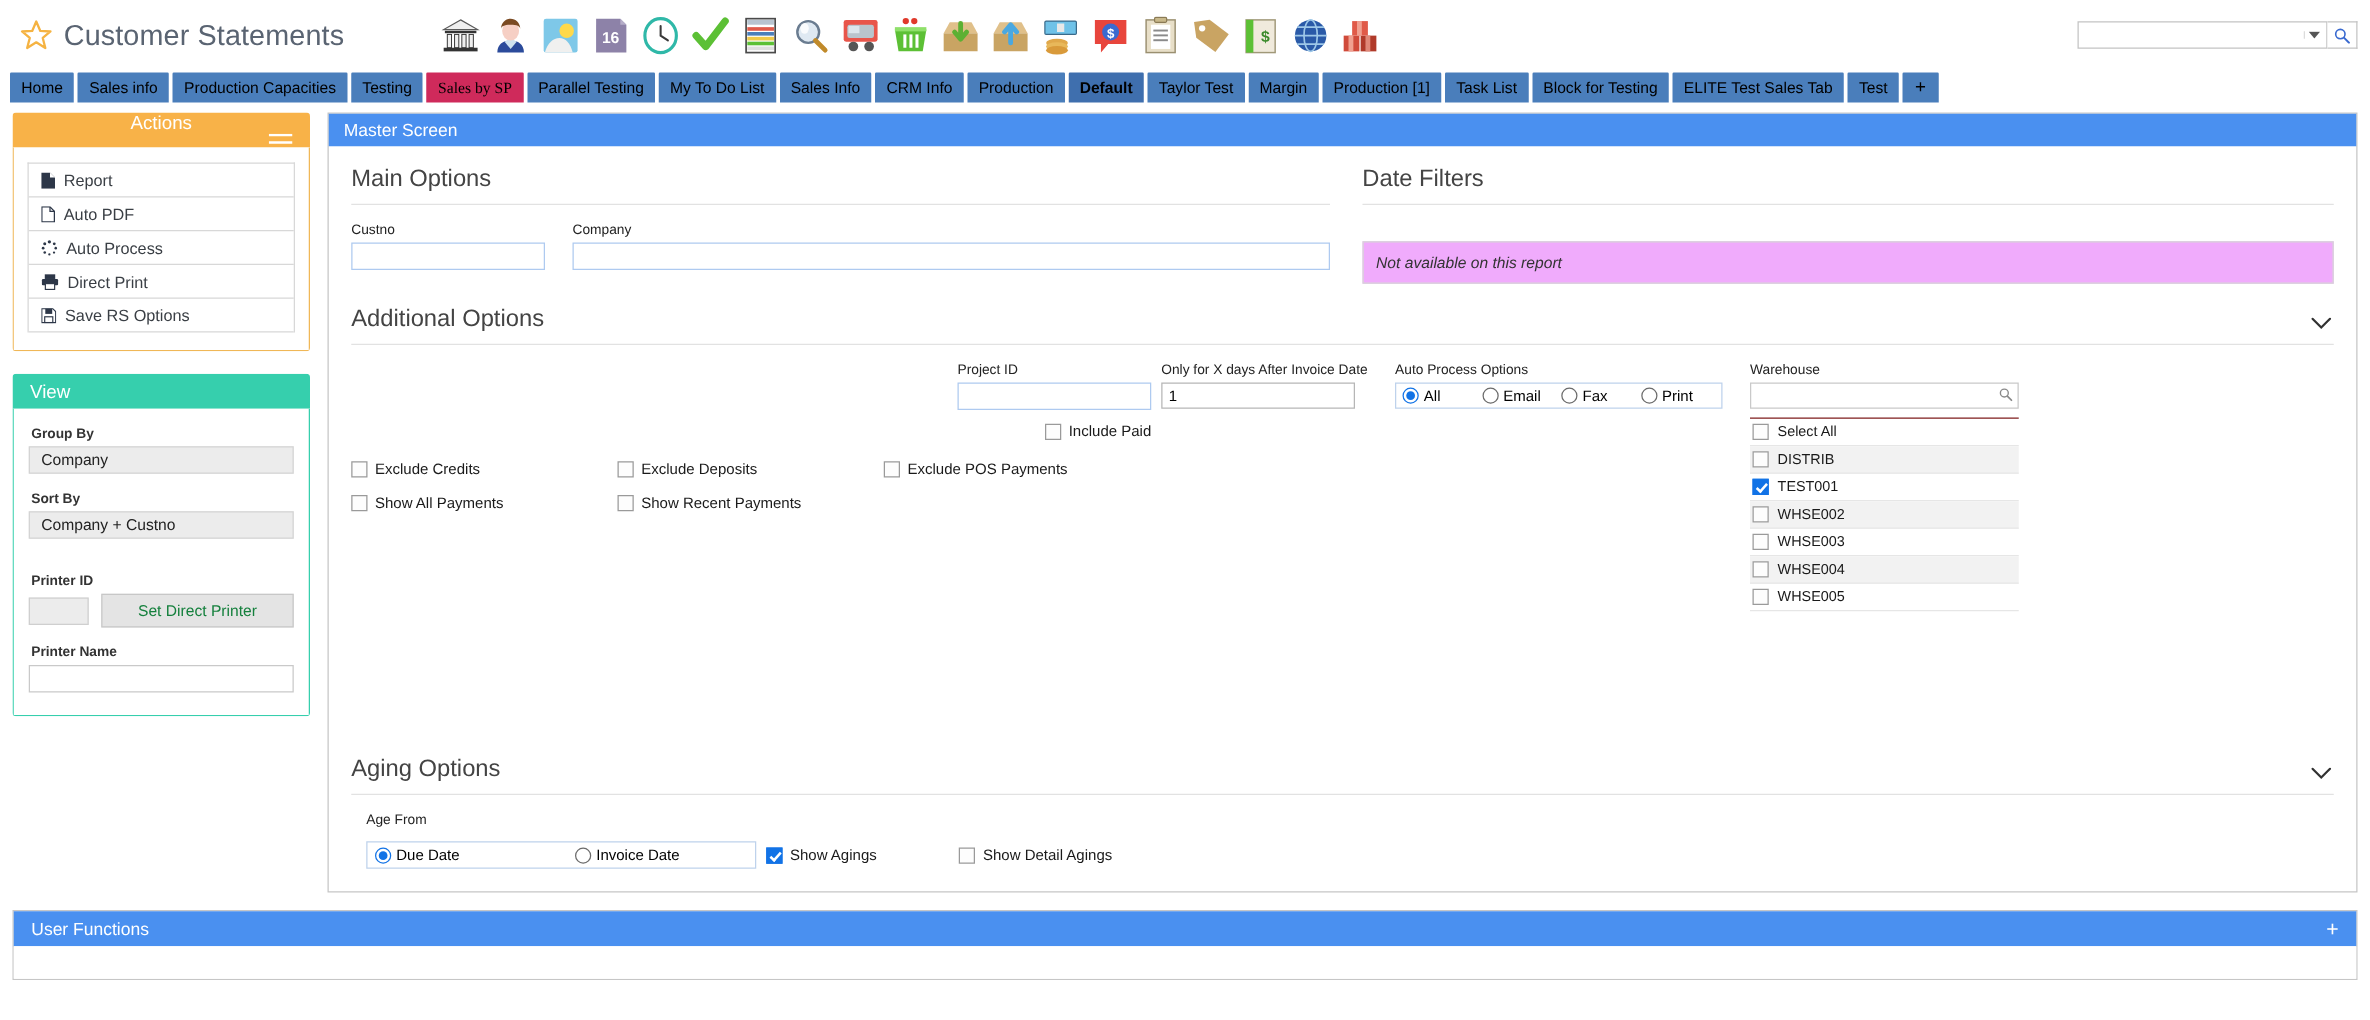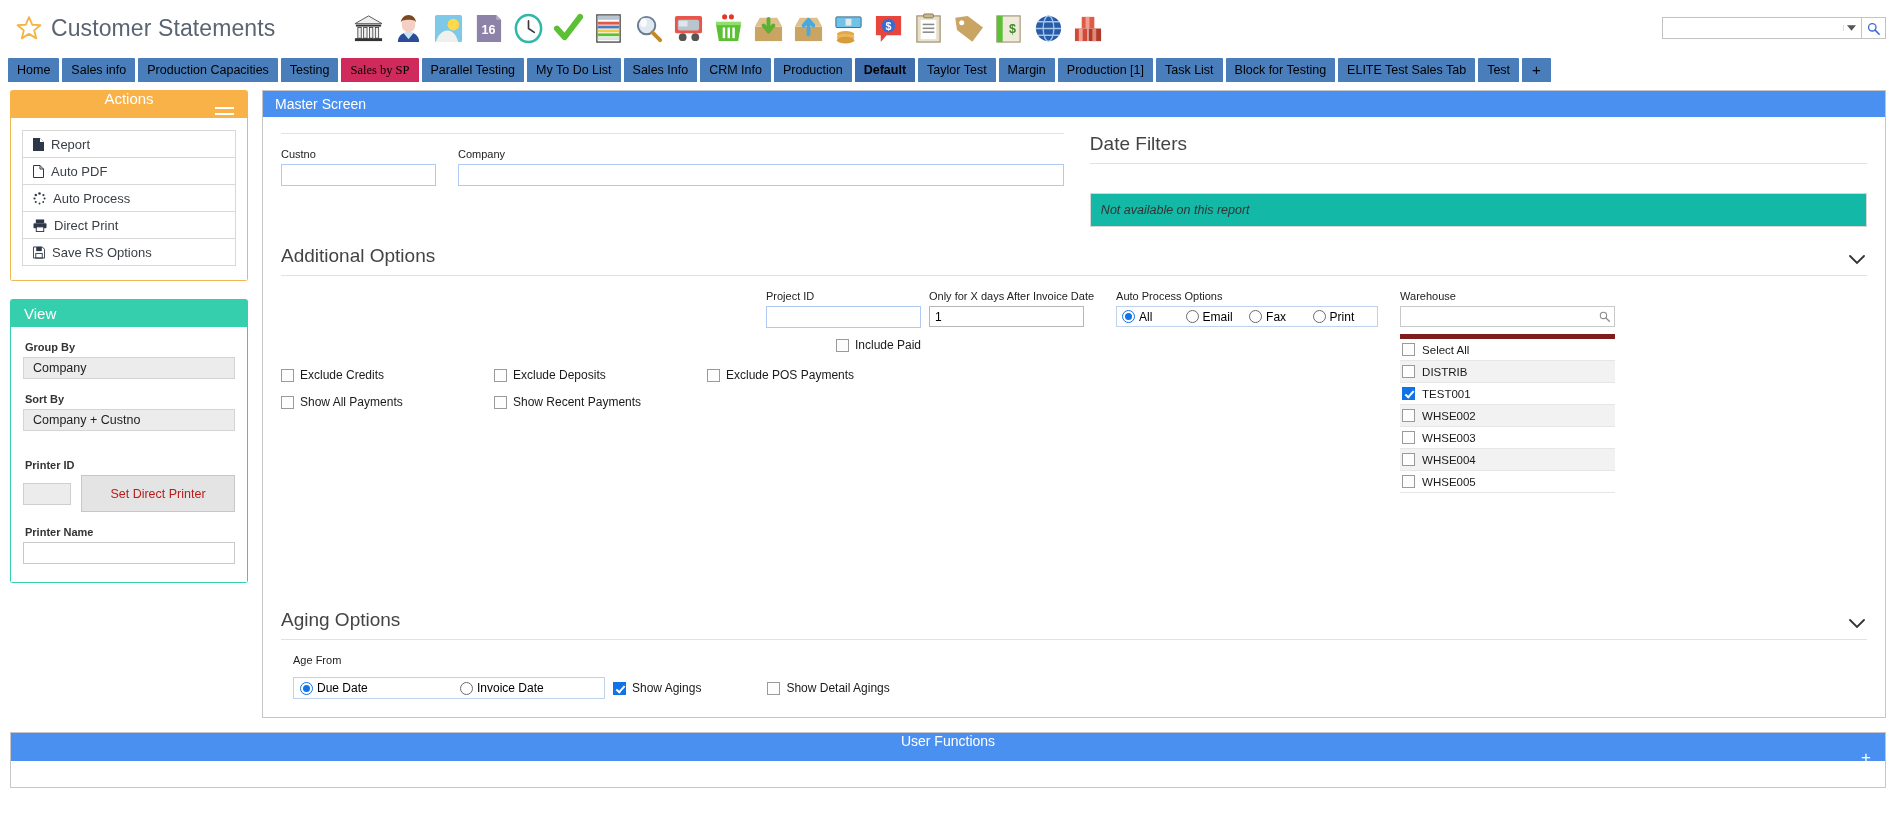--- a/index.html
+++ b/index.html
@@ -152,24 +152,24 @@
     display: flex; align-items: center;
     padding: 0 9px;
   }
   .spacer-12 { height: 14px; }
   .printer-row { display: flex; align-items: center; gap: 10px; }
   .printer-id {
     width: 48px; height: 22px;
     background: #ececec; border: 1px solid #cfcfcf;
   }
   .btn-grey {
-    flex: 1; height: 37px;
+    flex: 1; height: 27px;
     background: #e4e4e4;
     border: 1px solid #c7c7c7;
-    font-size: 12.5px; color: #b91c1c;
+    font-size: 12.5px; color: #15803d;
     font-family: inherit;
     cursor: pointer;
   }
   .printer-name {
     height: 22px; width: 100%;
     background: #fff;
     border: 1px solid #c9c9c9;
   }
 
   
@@ -207,21 +207,21 @@
     width: 100%;
     font-family: inherit;
     font-size: 12px;
     padding: 0 5px;
     outline: none;
   }
   .inp-custno { width: 155px; }
   .inp-project { width: 155px; }
   .readonly-note {
     height: 22px;
-    background: #14b8a6;
+    background: #f0abfc;
     border: 1px solid #d6d6d6;
     font-size: 12.5px;
     font-style: italic;
     color: #333;
     display: flex; align-items: center;
     padding: 16px 10px;
     text-align: right;
   }
 
   .sec-head-row { display: flex; align-items: center; }
@@ -264,21 +264,21 @@
     width: 262px;
   }
   .radio-item { display: flex; align-items: center; gap: 4px; font-size: 12px; width: 64px; cursor: pointer;}
 
   .wh-col { width: 215px; flex: 0 0 215px; }
   .wh-search {
     height: 21px; border: 1px solid #c9c9c9; background: #fff;
     display: flex; align-items: center; padding: 0 4px;
   }
   .wh-search input { border: 0; outline: 0; flex: 1; font-size: 12px; font-family: inherit; min-width: 0;}
-  .wh-list { margin-top: 7px; border-top: 5px solid #7f1d1d; }
+  .wh-list { margin-top: 7px; border-top: 1px solid #7f1d1d; }
   .wh-item {
     height: 22px;
     display: flex; align-items: center; gap: 7px;
     padding: 0 0 0 2px;
     font-size: 11.5px; color: #1a1a1a;
     border-bottom: 1px solid #e6e6e6;
     cursor: pointer;
   }
   .wh-item.alt { background: #f2f2f2; }
 
@@ -301,21 +301,20 @@
     margin: 14px 10px 0 10px;
     border: 1px solid #c6c6c6;
   }
   .uf-head {
     height: 28px;
     background: #4a90f0;
     color: #fff;
     font-size: 14px;
     display: flex; align-items: center;
     padding: 0 14px;
-    flex-direction: column;
   }
   .uf-head .plus { margin-left: auto; font-size: 17px; line-height: 1; cursor: pointer; }
   .uf-body { height: 26px; background: #fff; }
 </style>
 </head>
 <body>
 
 <div class="titlebar">
   <svg class="star-icon" viewBox="0 0 24 24">
     <polygon points="12,2 15,9 22.5,9.4 16.8,14.2 18.7,21.6 12,17.4 5.3,21.6 7.2,14.2 1.5,9.4 9,9" fill="none" stroke="#f5b342" stroke-width="1.7" stroke-linejoin="round"></polygon>
@@ -602,20 +601,21 @@
 
   <div class="main-col">
     <div class="master">
       <div class="master-head">
         <span>Master Screen</span>
       </div>
       <div class="master-body">
 
         <div class="two-col">
           <div>
+            <div class="section-title">Main Options</div>
             <div class="rule"></div>
             <div style="display:flex; gap:22px;">
               <div>
                 <span class="lbl">Custno</span>
                 <input class="txt-input inp-custno" value="" style="">
               </div>
               <div style="flex:1">
                 <span class="lbl">Company</span>
                 <input class="txt-input" value="" style="">
               </div>

